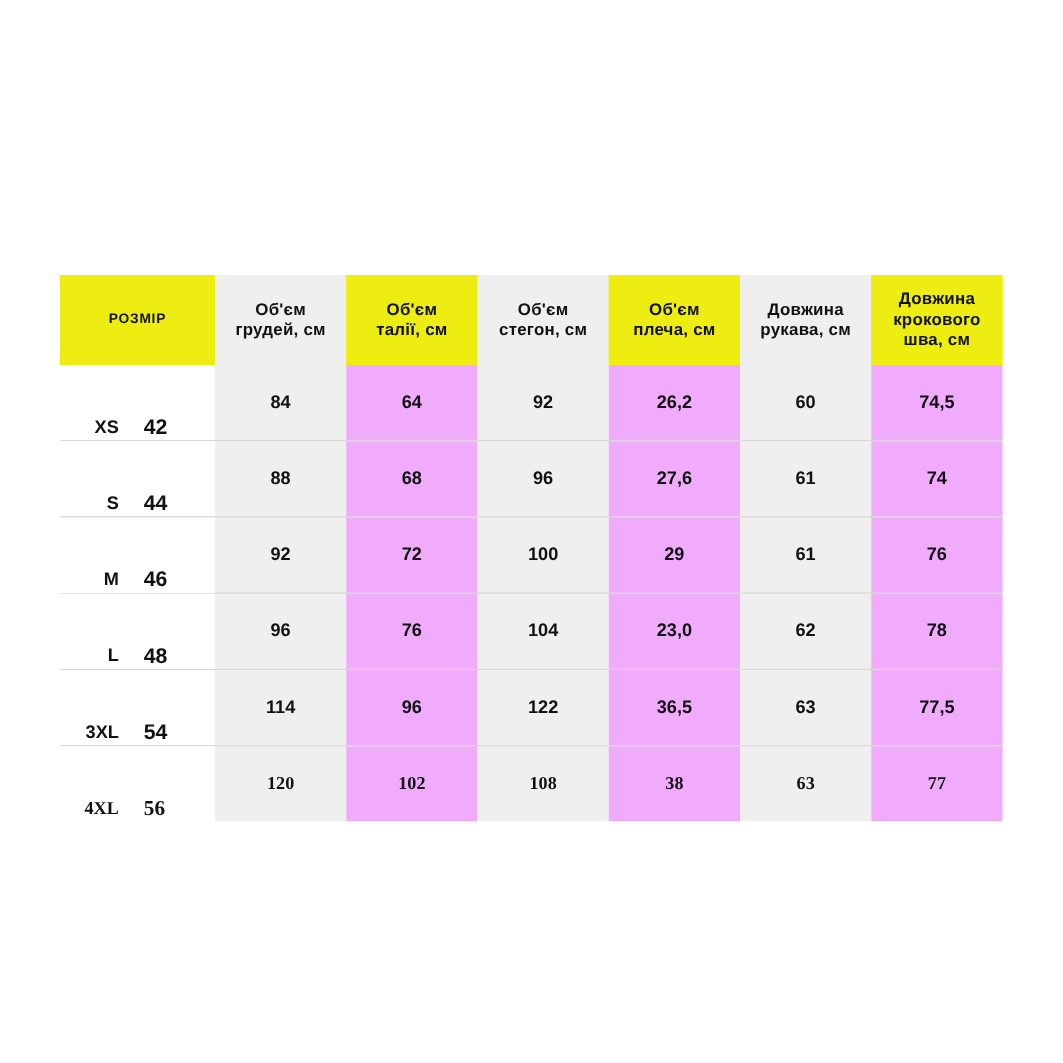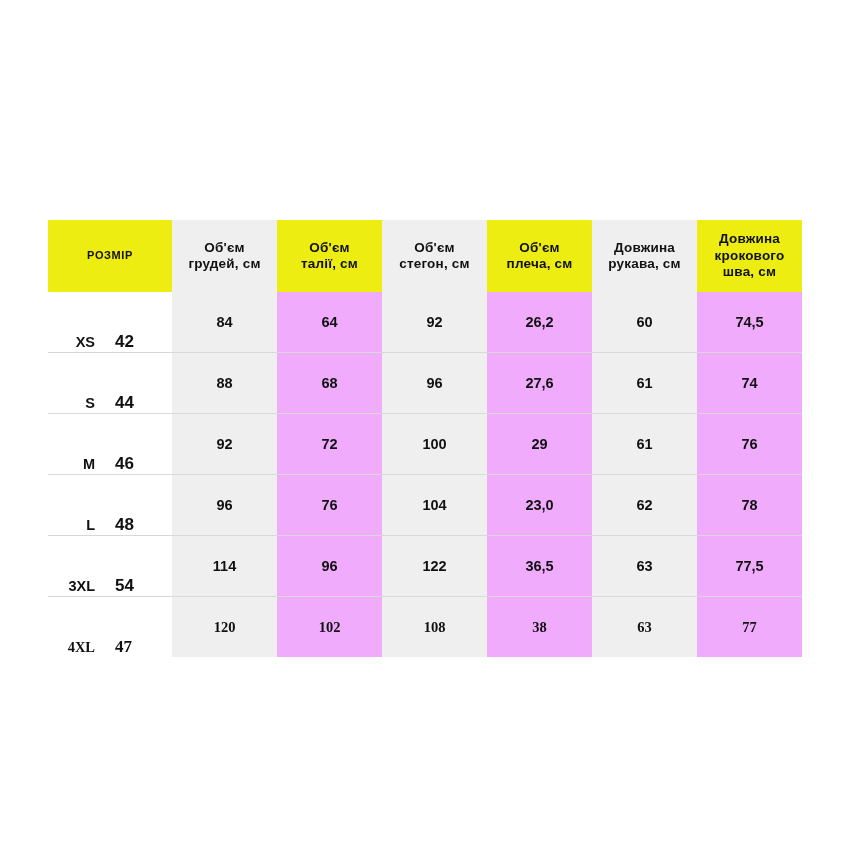--- a/index.html
+++ b/index.html
@@ -229,21 +229,21 @@
           <td class="plain">96</td>
           <td class="shade">122</td>
           <td class="plain">36,5</td>
           <td class="shade">63</td>
           <td class="plain">77,5</td>
         </tr>
         <tr>
           <td class="size-cell">
             <div class="size-inner">
               <span class="size-letter">4XL</span>
-              <span class="size-num">47</span>
+              <span class="size-num">56</span>
             </div>
           </td>
           <td class="shade">120</td>
           <td class="plain">102</td>
           <td class="shade">108</td>
           <td class="plain">38</td>
           <td class="shade">63</td>
           <td class="plain">77</td>
         </tr>
       </tbody>

